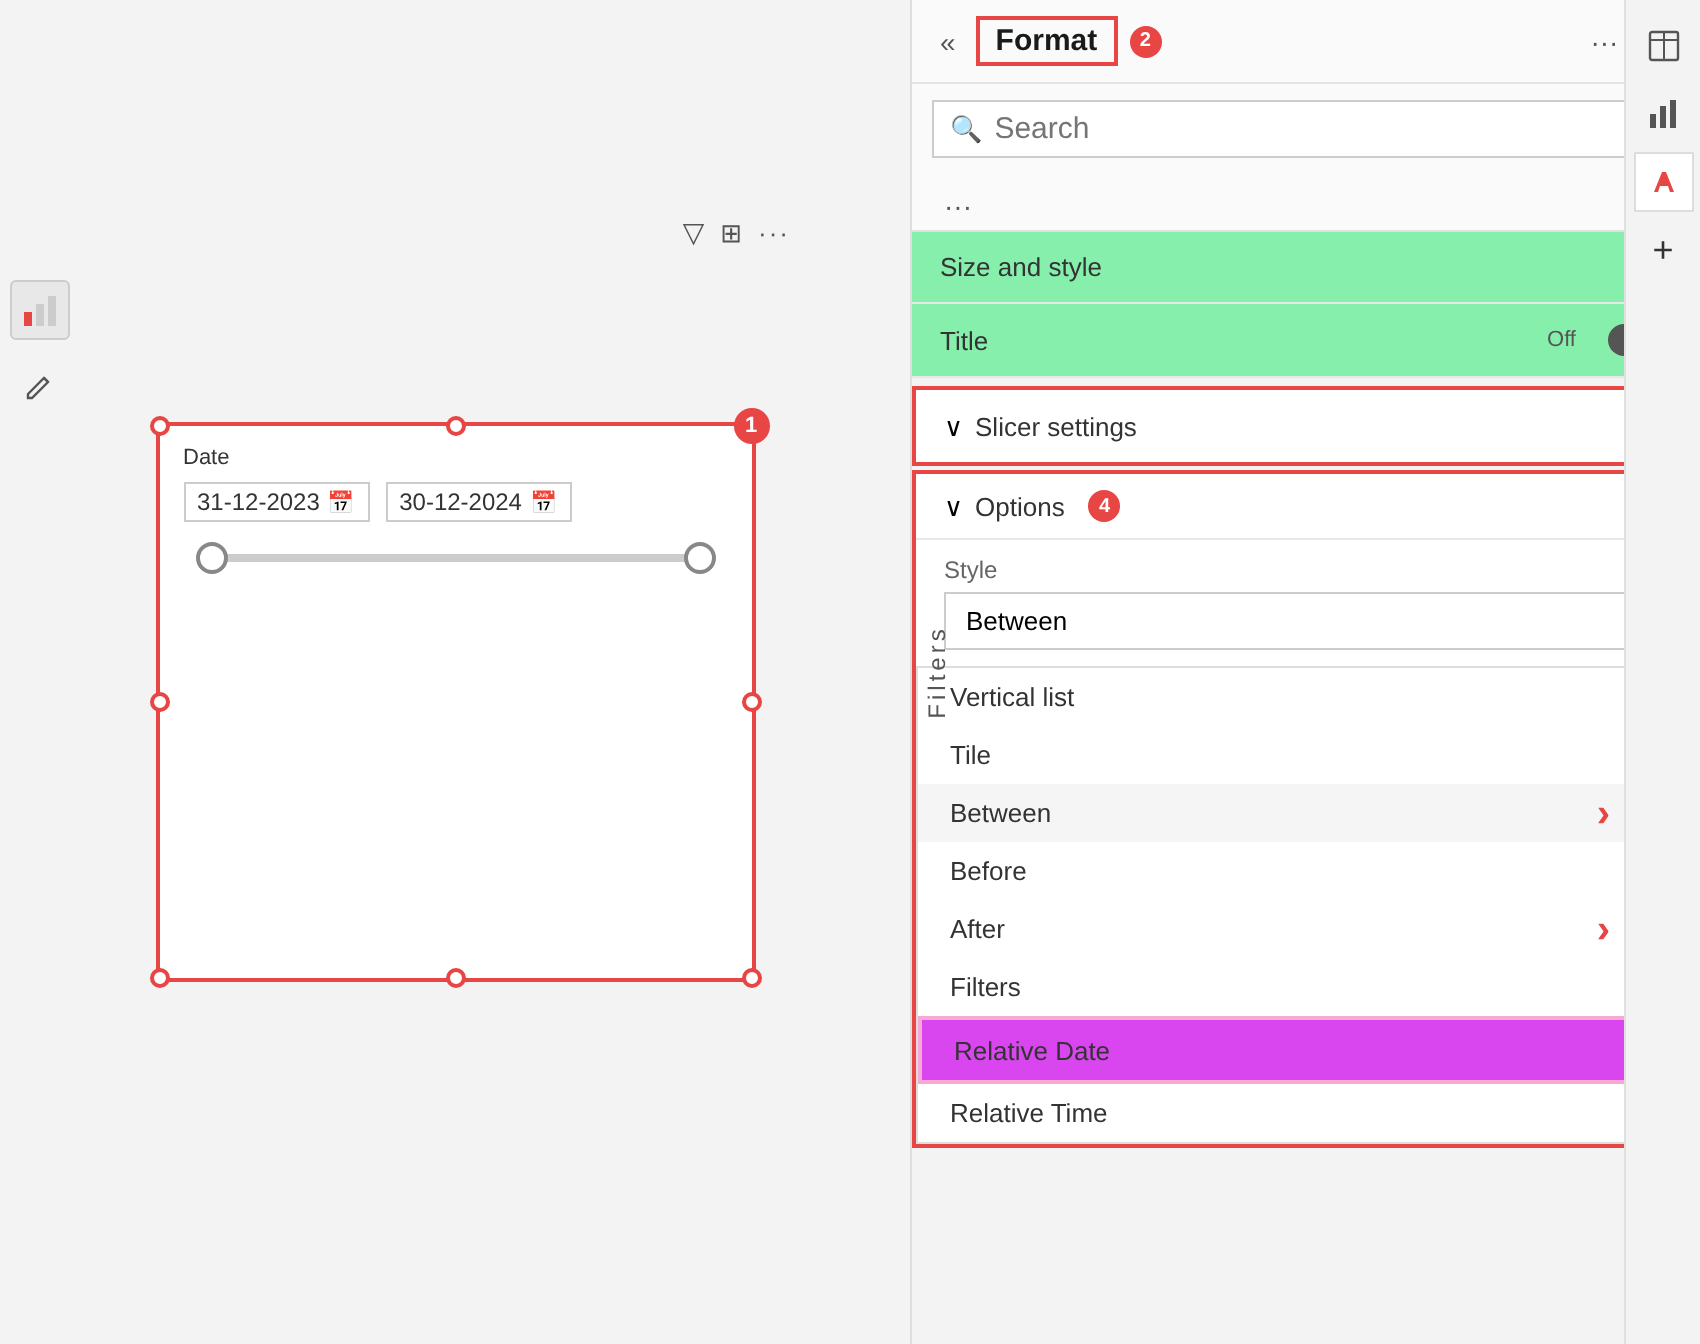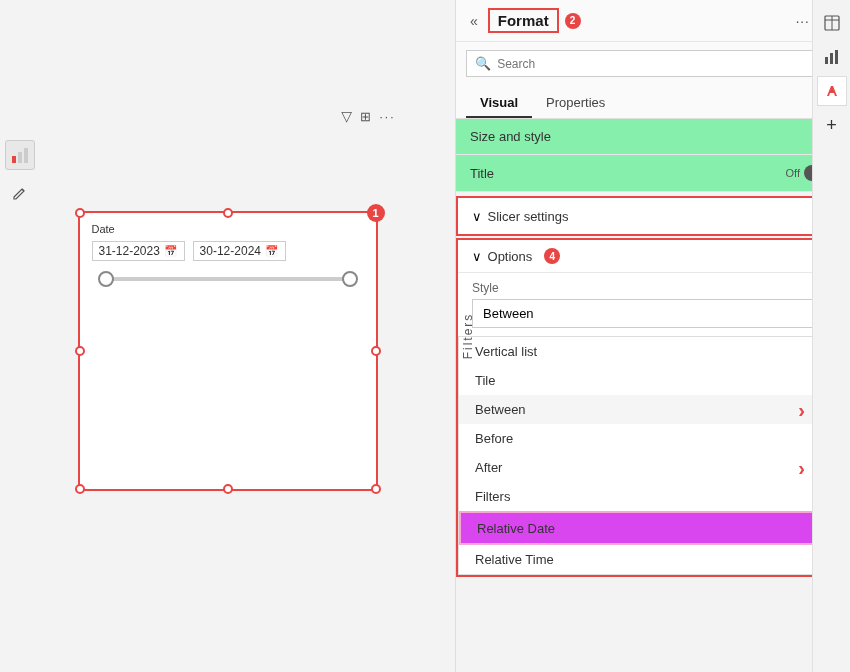--- a/index.html
+++ b/index.html
@@ -300,21 +300,21 @@
       border: 1px solid #ccc;
       background: white;
       padding: 5px 8px;
       gap: 6px;
     }
 
     .search-bar input {
       border: none;
       outline: none;
       flex: 1;
-      font-size: 12px;
+      font-size: 15px;
       color: #555;
       background: transparent;
     }
 
     
     .tab-row {
       display: flex;
       align-items: center;
       justify-content: space-between;
       padding: 4px 10px 0;
@@ -373,21 +373,21 @@
     .section-right {
       display: flex;
       align-items: center;
       gap: 8px;
     }
 
     
     .toggle {
       display: flex;
       align-items: center;
-      gap: 4px;
+      gap: 16px;
       font-size: 11px;
       color: #555;
       justify-content: center;
     }
 
     .toggle-switch {
       width: 32px;
       height: 16px;
       border-radius: 8px;
       background: #555;
@@ -587,24 +587,20 @@
       <span class="icon-btn">»</span>
     </div>
   </div>
 
   <div class="search-bar">
     <span style="color:#888; font-size:13px;">🔍</span>
     <input type="text" placeholder="Search" style="">
   </div>
 
   <div class="tab-row">
-    <div class="tabs">
-      <div class="tab active">Visual</div>
-      <div class="tab">Properties</div>
-    </div>
     <span class="tab-more">···</span>
   </div>
 
   <div class="format-sections">
 
     <div class="section-row">
       <span class="section-label">Size and style</span>
       <span class="chevron-icon">›</span>
     </div>
 

